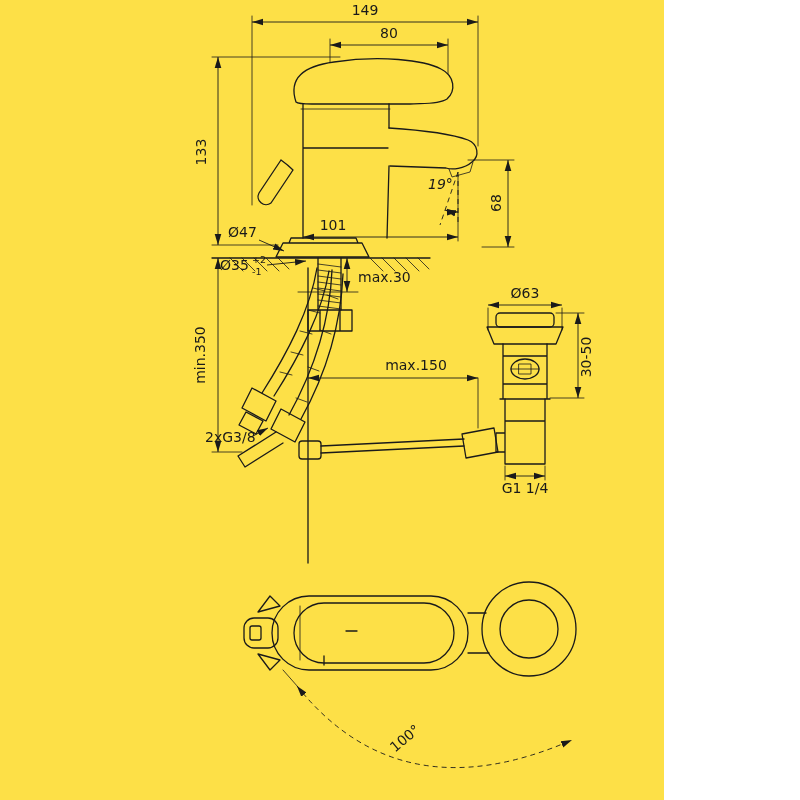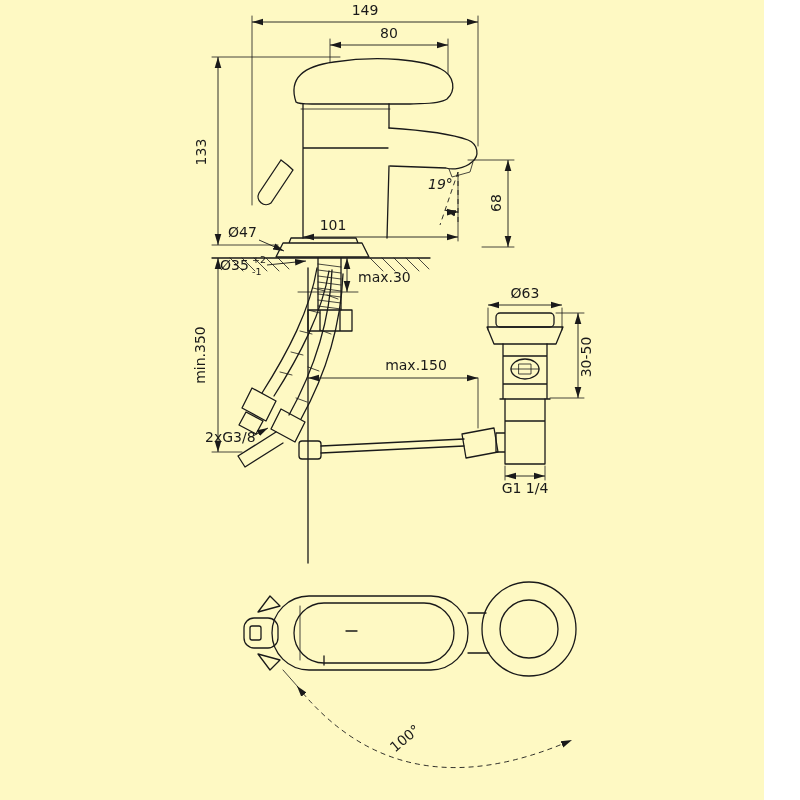--- a/index.html
+++ b/index.html
@@ -1,17 +1,17 @@
 <!DOCTYPE html>
 <html><head>
 <meta charset="utf-8">
 <style>
   html,body{margin:0;padding:0;background:#ffffff;}
   body{width:800px;height:800px;overflow:hidden;}
-  .sheet{width:764px;height:800px;background:#fef9c3;position:relative;}
+  .sheet{width:664px;height:800px;background:#fde047;position:relative;}
   svg{display:block;}
   svg text{
     font-family:"DejaVu Sans","Liberation Sans",sans-serif;
     font-size:14px;
     fill:#1a1a1a;
     stroke:none;
   }
   svg text.tol{font-size:9.5px;}
   svg text.ital{font-style:italic;}
   .obj{stroke:#1a1a1a;stroke-width:1.3;fill:none;stroke-linecap:round;stroke-linejoin:round;}

